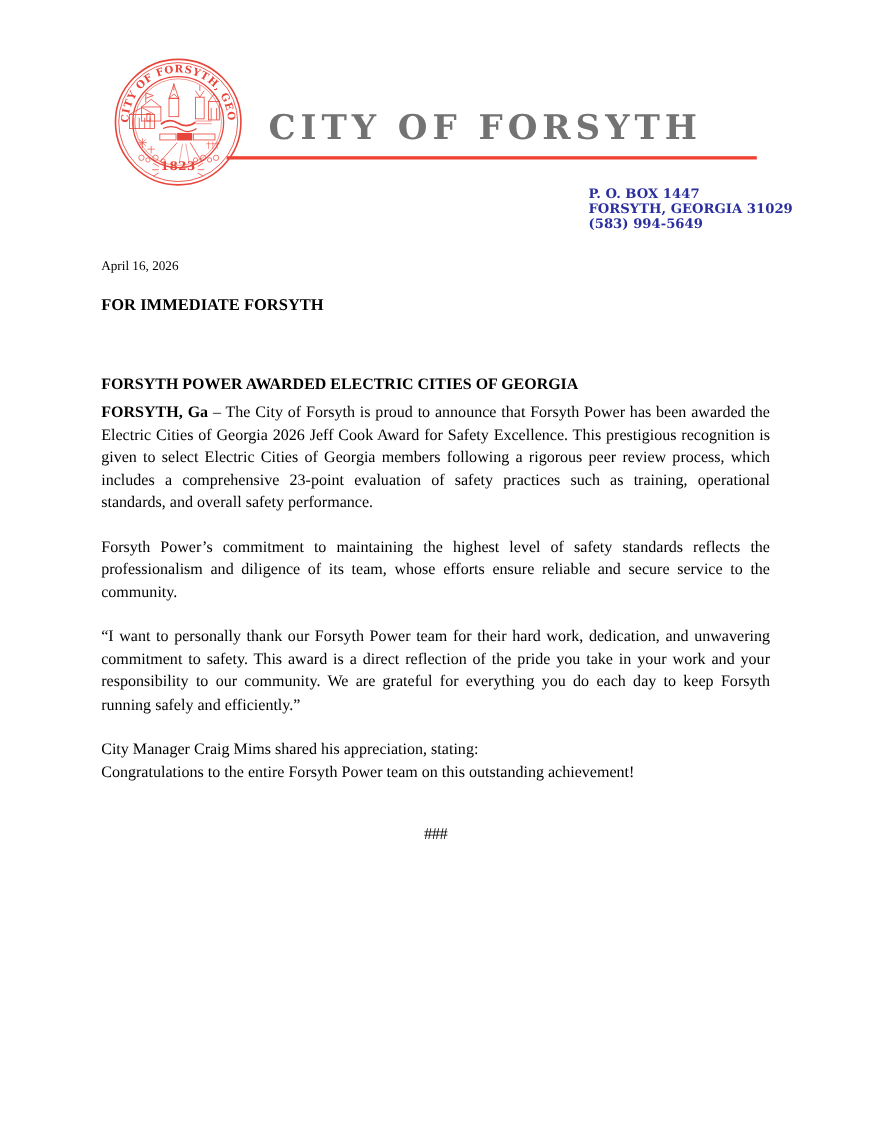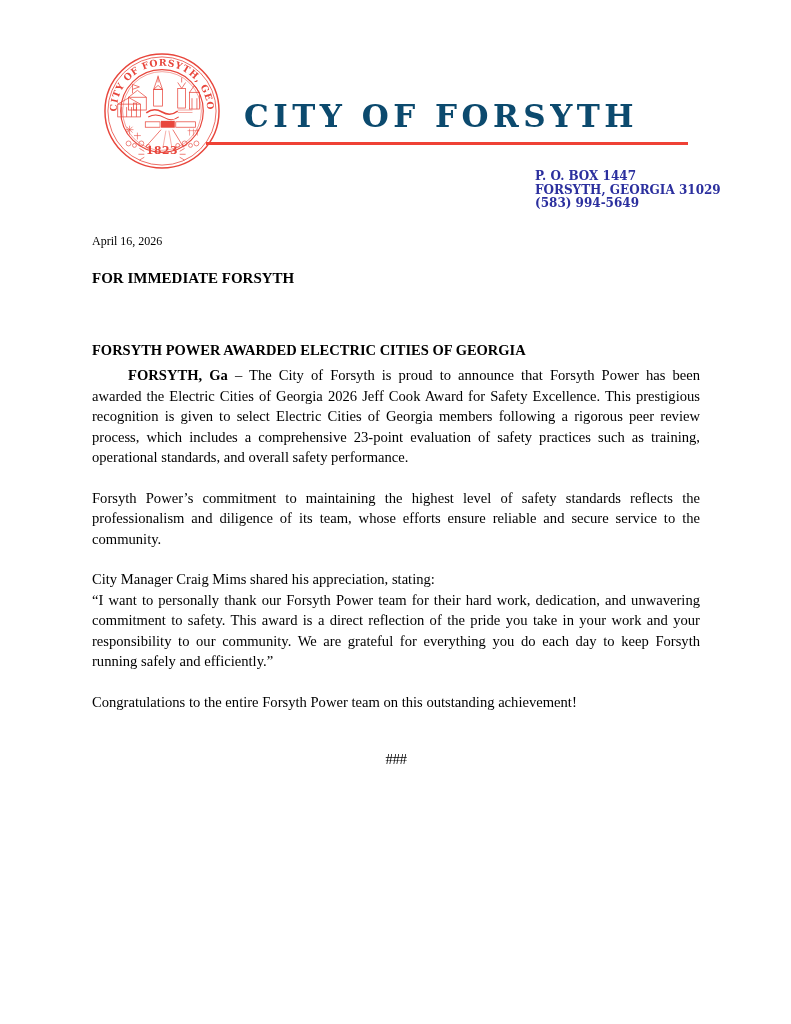--- a/index.html
+++ b/index.html
@@ -34,21 +34,21 @@
   .seal svg { display: block; width: 118px; height: 118px; }
 
   .city-title {
     position: absolute;
     left: 244px;
     top: 101px;
     font-family: "DejaVu Serif", "Liberation Serif", serif;
     font-weight: bold;
     font-size: 31px;
     letter-spacing: 4.5px;
-    color: #0c4a6e;
+    color: #737373;
     white-space: nowrap;
     line-height: 1;
   }
 
   .rule-red {
     position: absolute;
     left: 206px;
     top: 142px;
     width: 482px;
     height: 3px;
@@ -99,21 +99,21 @@
 
   .para {
     font-size: 14.6px;
     line-height: 20.5px;
     text-align: justify;
     margin: 0 0 20px 0;
   }
   .para.tight { margin-bottom: 0; }
   .para.last { margin-bottom: 0; }
 
-  .para b { font-weight: bold; margin-left: 36px; }
+  .para b { font-weight: bold; }
 
   .end-mark {
     text-align: center;
     font-size: 15px;
     line-height: 20px;
     margin: 37px 0 0 0;
     letter-spacing: -0.5px;
   }
 </style>
 </head>
@@ -212,19 +212,19 @@
   <p class="date-line">April 16, 2026</p>
 
   <p class="release-line">FOR IMMEDIATE FORSYTH</p>
 
   <p class="headline">FORSYTH POWER AWARDED ELECTRIC CITIES OF GEORGIA</p>
 
   <p class="para"><b>FORSYTH, Ga</b><span> – The City of Forsyth is proud to announce that Forsyth Power has been awarded the Electric Cities of Georgia 2026 Jeff Cook Award for Safety Excellence. This prestigious recognition is given to select Electric Cities of Georgia members following a rigorous peer review process, which includes a comprehensive 23-point evaluation of safety practices such as training, operational standards, and overall safety performance.</span></p>
 
   <p class="para">Forsyth Power’s commitment to maintaining the highest level of safety standards reflects the professionalism and diligence of its team, whose efforts ensure reliable and secure service to the community.</p>
 
+  <p class="para">“I want to personally thank our Forsyth Power team for their hard work, dedication, and unwavering commitment to safety. This award is a direct reflection of the pride you take in your work and your responsibility to our community. We are grateful for everything you do each day to keep Forsyth running safely and efficiently.”</p>
   <p class="para tight">City Manager Craig Mims shared his appreciation, stating:</p>
-  <p class="para">“I want to personally thank our Forsyth Power team for their hard work, dedication, and unwavering commitment to safety. This award is a direct reflection of the pride you take in your work and your responsibility to our community. We are grateful for everything you do each day to keep Forsyth running safely and efficiently.”</p>
 
   <p class="para last">Congratulations to the entire Forsyth Power team on this outstanding achievement!</p>
 
   <p class="end-mark">###</p>
 </div>
 
 </body></html>

